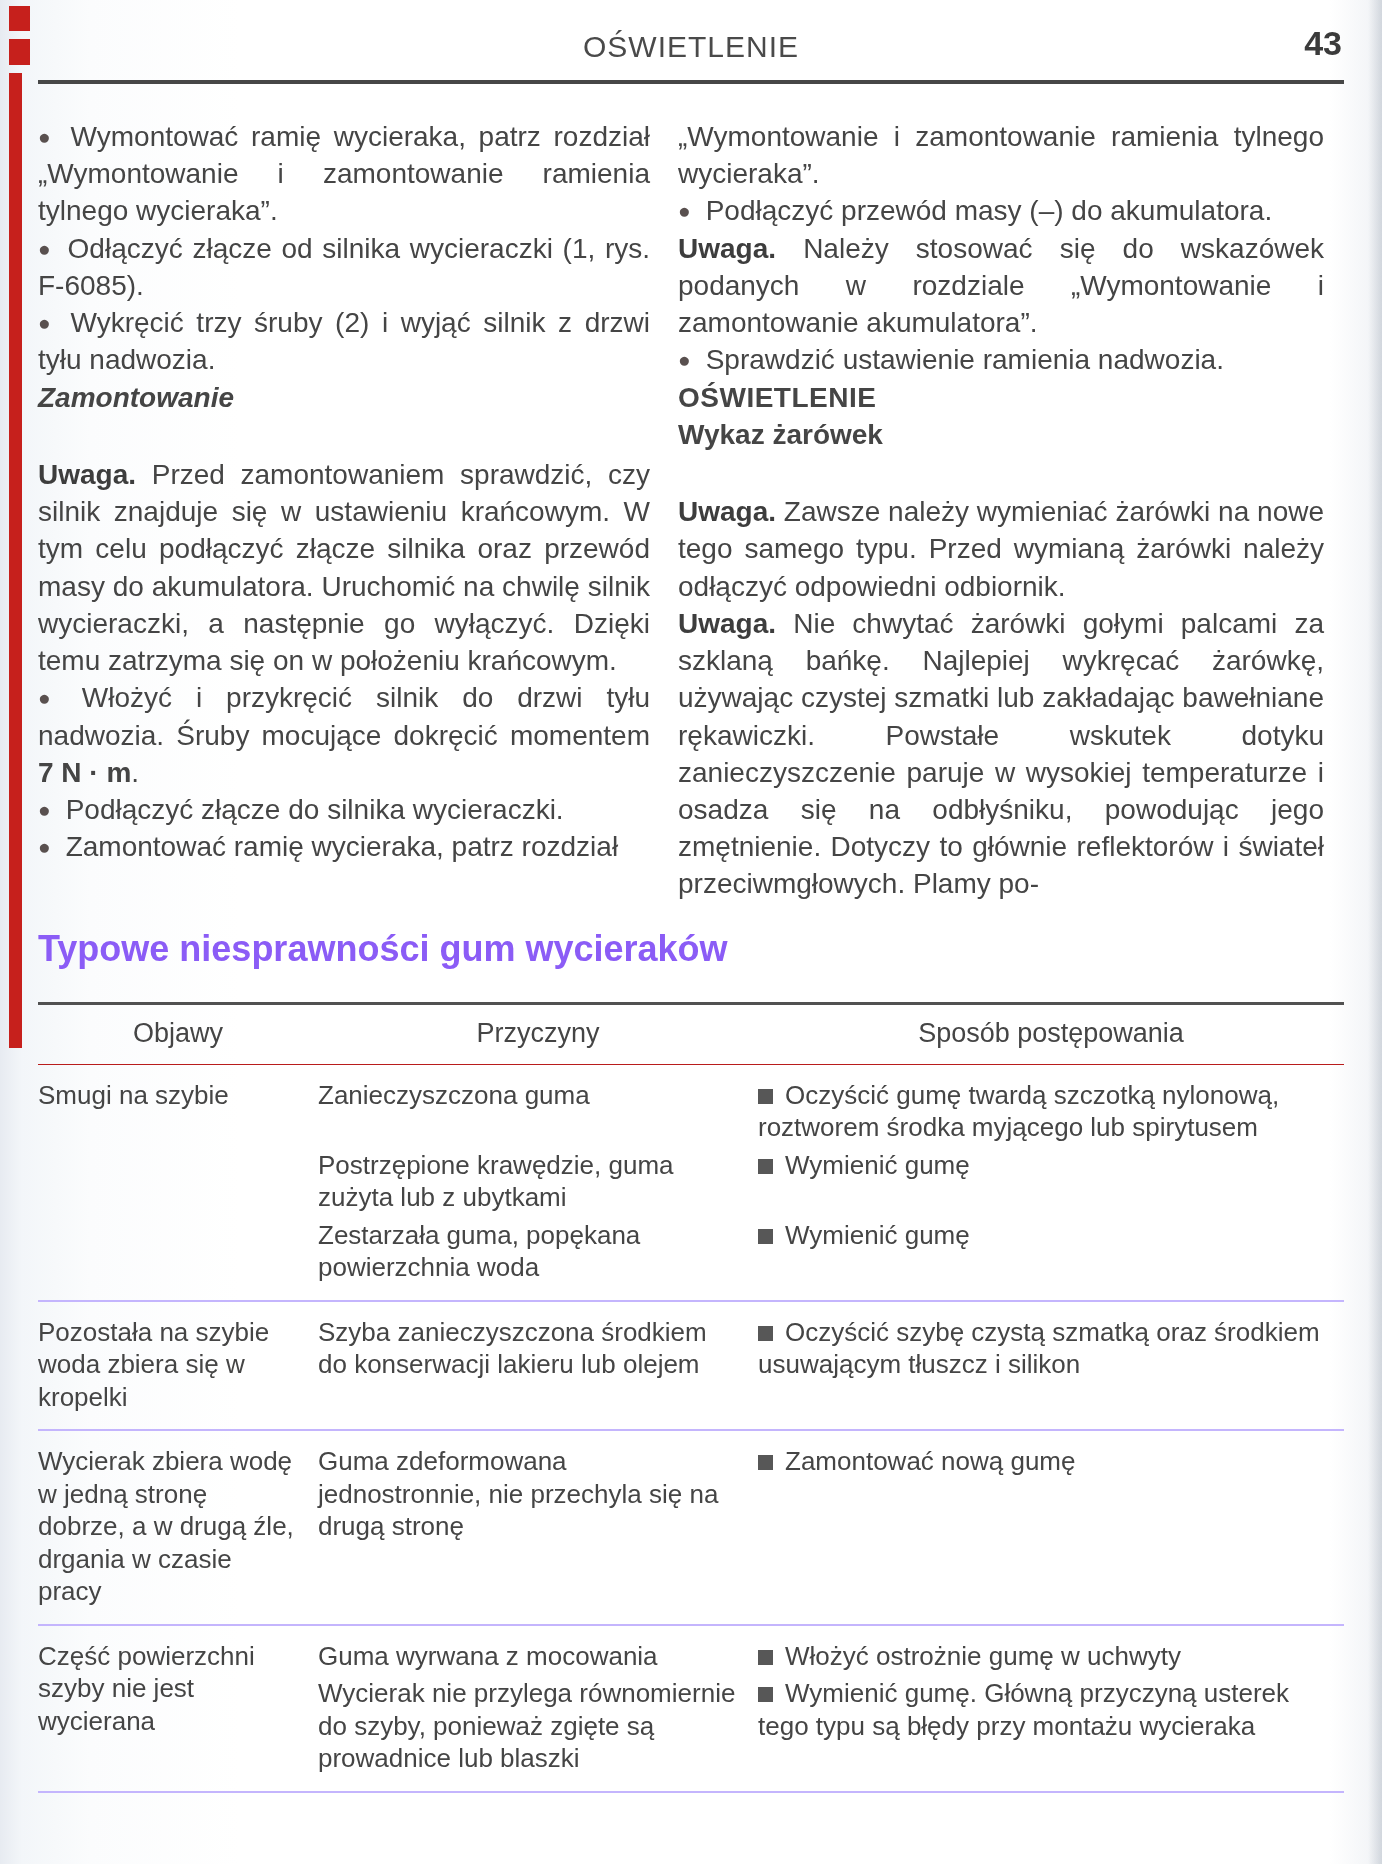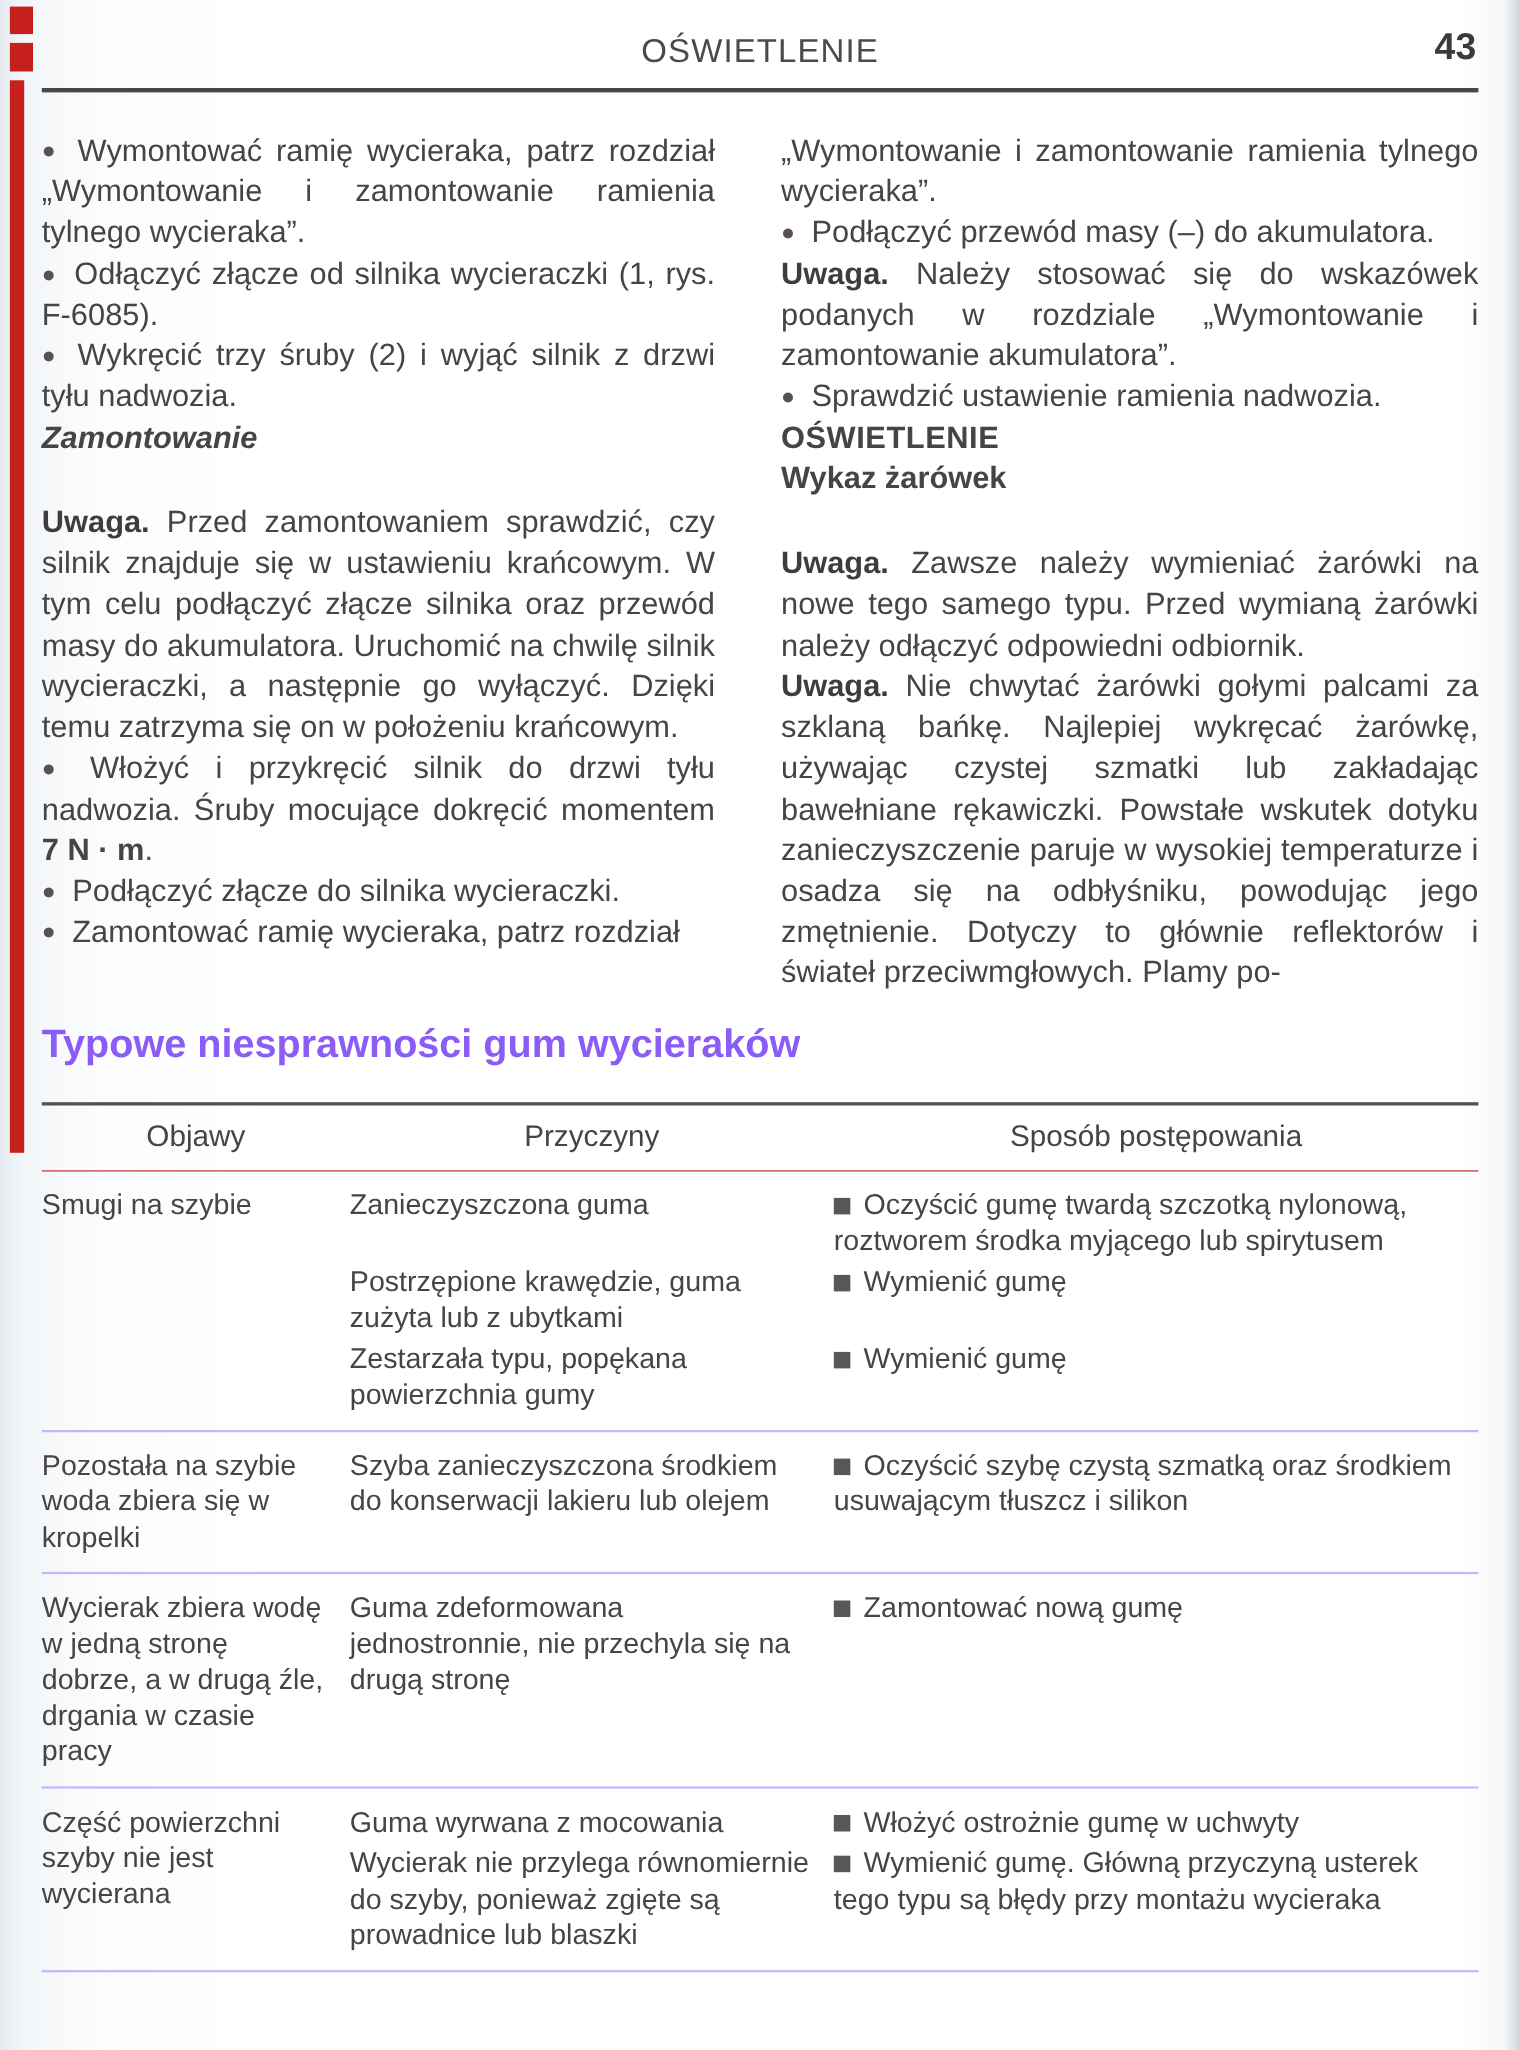--- a/index.html
+++ b/index.html
@@ -22,21 +22,21 @@
 
   
   .page-header { position:relative; padding-top:30px; height:50px;
     border-bottom:4px solid #474747; }
   .running-title { position:absolute; left:50%; transform:translateX(-50%);
     font-size:30px; letter-spacing:1px; color:#4a4a4a; }
   .page-number { position:absolute; right:2px; top:24px; font-size:34px;
     font-weight:bold; color:#3b3b3b; }
 
   
-  .columns { display:flex; gap:60px; margin-top:34px; }
+  .columns { display:flex; gap:28px; margin-top:34px; }
   .col { flex:1; }
   .col.left  { max-width:612px; }
   .col.right { max-width:646px; }
   .col p { margin:0; font-size:28px; line-height:1.33; text-align:justify; color:#454545; }
   .bullet::before { content:"●"; font-size:21px; color:#59504f;
     margin-right:15px; position:relative; top:-2px; }
   b.lead { color:#3d3d3d; }
 
   .h-zamont { font-size:34px; font-weight:bold; font-style:italic;
     color:#3c3c3c; margin:50px 0 0; line-height:1.15; }
@@ -127,21 +127,21 @@
         <div class="entries">
           <div class="entry">
             <div class="cause">Zanieczyszczona guma</div>
             <div class="action">Oczyścić gumę twardą szczotką nylonową, roztworem środka myjącego lub spirytusem</div>
           </div>
           <div class="entry">
             <div class="cause">Postrzępione krawędzie, guma zużyta lub z ubytkami</div>
             <div class="action">Wymienić gumę</div>
           </div>
           <div class="entry">
-            <div class="cause">Zestarzała typu, popękana powierzchnia gumy</div>
+            <div class="cause">Zestarzała guma, popękana powierzchnia woda</div>
             <div class="action">Wymienić gumę</div>
           </div>
         </div>
       </div>
 
       <div class="trow">
         <div class="sym">Pozostała na szybie woda zbiera się w kropelki</div>
         <div class="entries">
           <div class="entry">
             <div class="cause">Szyba zanieczyszczona środkiem do konserwacji lakieru lub olejem</div>

